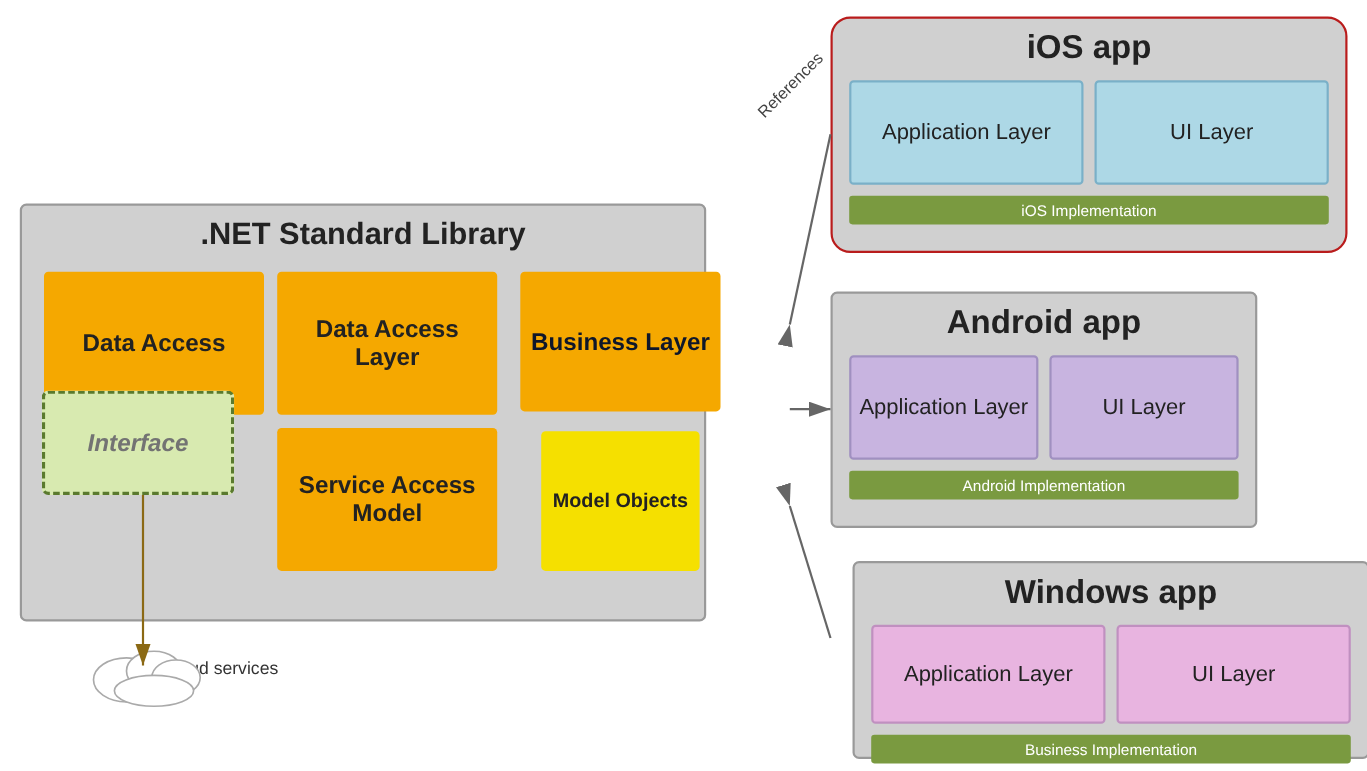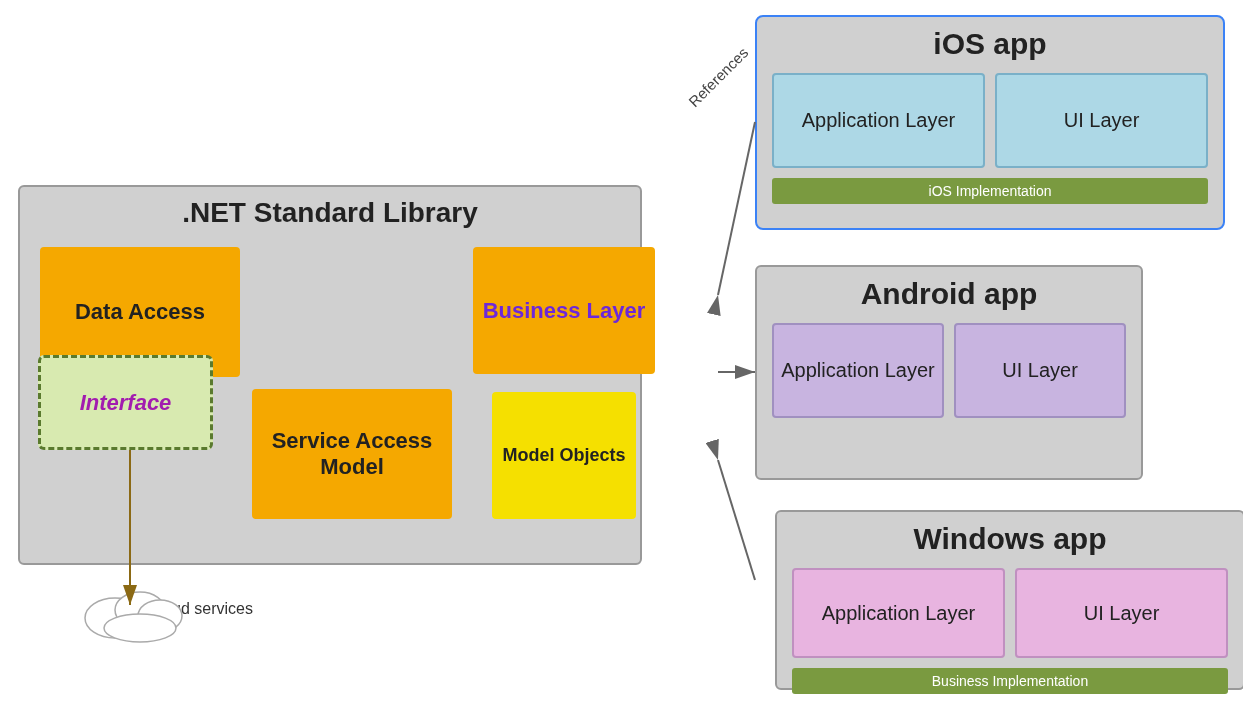--- a/index.html
+++ b/index.html
@@ -75,21 +75,21 @@
 
     .business-inner {
       background: #f5a800;
       border-radius: 4px;
       flex: 1;
       display: flex;
       align-items: center;
       justify-content: center;
       font-size: 22px;
       font-weight: bold;
-      color: #6d28d9;
+      color: #0f172a;
       text-align: center;
       padding: 10px;
     }
 
     .model-inner {
       background: #f5e000;
       border-radius: 4px;
       flex: 1;
       display: flex;
       align-items: center;
@@ -110,33 +110,33 @@
       height: 95px;
       border: 3px dashed #5a7a2e;
       border-radius: 6px;
       background: #d8eab0;
       display: flex;
       align-items: center;
       justify-content: center;
       font-size: 22px;
       font-style: italic;
       font-weight: bold;
-      color: #a21caf;
+      color: #737373;
     }
 
     
     .ios-app {
       position: absolute;
       left: 755px;
       top: 15px;
       width: 470px;
       height: 215px;
       background: #d0d0d0;
-      border: 2px solid #3b82f6;
-      border-radius: 8px;
+      border: 2px solid #b91c1c;
+      border-radius: 18px;
       padding: 10px;
     }
 
     .app-title {
       font-size: 30px;
       font-weight: bold;
       text-align: center;
       color: #222;
       margin-bottom: 12px;
     }
@@ -251,20 +251,23 @@
 <div class="diagram">
 
   <div class="net-library">
     <div class="net-library-title">.NET Standard Library</div>
     <div class="library-grid">
 
       <div class="layer-box">
         <span>Data Access</span>
       </div>
 
+      <div class="layer-box">
+        <span>Data Access Layer</span>
+      </div>
 
       <div class="layer-box business">
         <div class="business-inner">
           <span>Business Layer</span>
         </div>
         <div class="model-inner">
           <span>Model Objects</span>
         </div>
       </div>
 
@@ -294,20 +297,21 @@
   <div class="android-app">
     <div class="app-title">Android app</div>
     <div class="app-layers">
       <div class="android-layer">
         <span>Application Layer</span>
       </div>
       <div class="android-layer">
         <span>UI Layer</span>
       </div>
     </div>
+    <div class="impl-bar">Android Implementation</div>
   </div>
 
   <div class="windows-app">
     <div class="app-title">Windows app</div>
     <div class="app-layers">
       <div class="windows-layer">
         <span>Application Layer</span>
       </div>
       <div class="windows-layer">
         <span>UI Layer</span>

